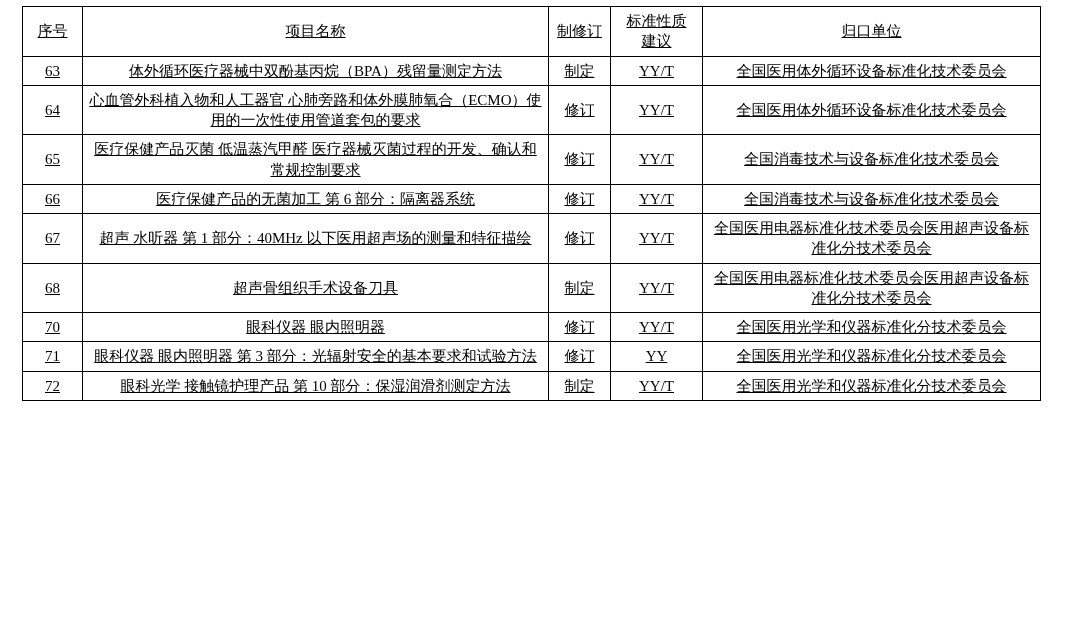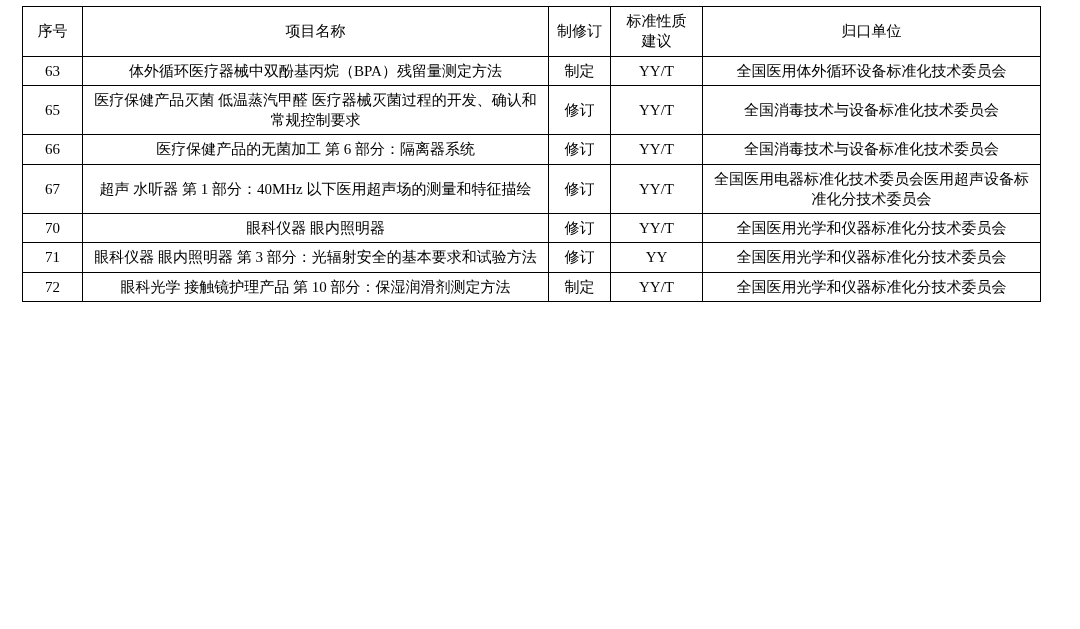--- a/index.html
+++ b/index.html
@@ -18,20 +18,21 @@
     width: 1080px;
     height: 629px;
     position: relative;
     box-sizing: border-box;
   }
   table.std-table {
     border-collapse: collapse;
     width: 1018px;
     margin: 6px 0 0 22px;
     table-layout: fixed;
+    text-decoration: underline;
   }
   table.std-table td, table.std-table th {
     border: 1px solid #000000;
     padding: 4px 6px;
     vertical-align: middle;
     text-align: center;
     font-size: 15px;
     line-height: 1.35;
     font-weight: normal;
   }
@@ -78,37 +79,51 @@
     </thead>
     <tbody>
       <tr>
         <td class="seq-cell">63</td>
         <td class="name-cell">体外循环医疗器械中双酚基丙烷（BPA）残留量测定方法</td>
         <td class="rev-cell">制定</td>
         <td class="prop-cell">YY/T</td>
         <td class="unit-cell">全国医用体外循环设备标准化技术委员会</td>
       </tr>
       <tr>
+        <td class="seq-cell">64</td>
+        <td class="name-cell">心血管外科植入物和人工器官  心肺旁路和体外膜肺氧合（ECMO）使用的一次性使用管道套包的要求</td>
+        <td class="rev-cell">修订</td>
+        <td class="prop-cell">YY/T</td>
+        <td class="unit-cell">全国医用体外循环设备标准化技术委员会</td>
+      </tr>
+      <tr>
         <td class="seq-cell">65</td>
         <td class="name-cell">医疗保健产品灭菌  低温蒸汽甲醛  医疗器械灭菌过程的开发、确认和常规控制要求</td>
         <td class="rev-cell">修订</td>
         <td class="prop-cell">YY/T</td>
         <td class="unit-cell">全国消毒技术与设备标准化技术委员会</td>
       </tr>
       <tr>
         <td class="seq-cell">66</td>
         <td class="name-cell">医疗保健产品的无菌加工  第 6 部分：隔离器系统</td>
         <td class="rev-cell">修订</td>
         <td class="prop-cell">YY/T</td>
         <td class="unit-cell">全国消毒技术与设备标准化技术委员会</td>
       </tr>
       <tr>
         <td class="seq-cell">67</td>
         <td class="name-cell">超声  水听器  第 1 部分：40MHz 以下医用超声场的测量和特征描绘</td>
         <td class="rev-cell">修订</td>
+        <td class="prop-cell">YY/T</td>
+        <td class="unit-cell">全国医用电器标准化技术委员会医用超声设备标准化分技术委员会</td>
+      </tr>
+      <tr>
+        <td class="seq-cell">68</td>
+        <td class="name-cell">超声骨组织手术设备刀具</td>
+        <td class="rev-cell">制定</td>
         <td class="prop-cell">YY/T</td>
         <td class="unit-cell">全国医用电器标准化技术委员会医用超声设备标准化分技术委员会</td>
       </tr>
       <tr>
         <td class="seq-cell">70</td>
         <td class="name-cell">眼科仪器  眼内照明器</td>
         <td class="rev-cell">修订</td>
         <td class="prop-cell">YY/T</td>
         <td class="unit-cell">全国医用光学和仪器标准化分技术委员会</td>
       </tr>

